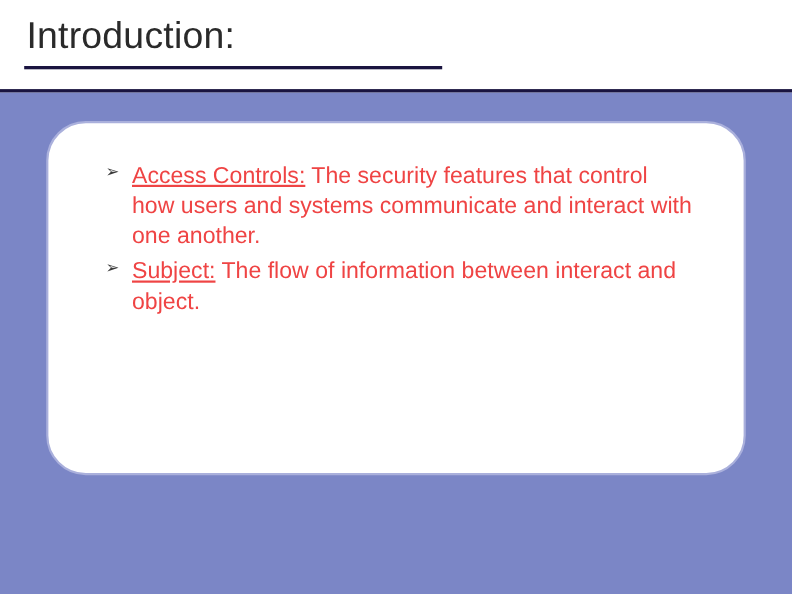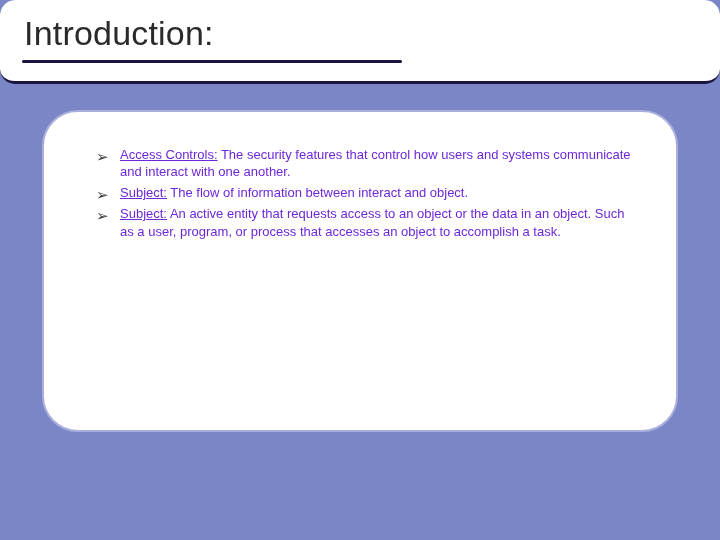--- a/index.html
+++ b/index.html
@@ -1,15 +1,15 @@
 <!DOCTYPE html>
 <html><head>
 <meta charset="utf-8">
 <style>
-  * { box-sizing: border-box; margin: 0; padding: 0; border-radius: 15px; }
+  * { box-sizing: border-box; margin: 0; padding: 0; }
   html, body { width: 720px; height: 540px; overflow: hidden; }
   body {
     background: #7b86c6;
     font-family: Arial, Helvetica, sans-serif;
     position: relative;
   }
   .header-cutout {
     position: absolute;
     left: 0; top: 0;
     width: 720px; height: 84px;
@@ -37,23 +37,23 @@
     background: #ffffff;
     border: 2px solid #aab0dc;
     border-radius: 36px;
     padding: 34px 44px 28px 52px;
   }
   .bullets {
     list-style: none;
   }
   .bullets li {
     position: relative;
-    font-size: 13px;
+    font-size: 21px;
     line-height: 1.32;
-    color: #6d28d9;
+    color: #ef4444;
     margin-bottom: 4px;
     padding-left: 24px;
   }
   .bullets li::before {
     content: "➢";
     position: absolute;
     left: 0; top: 1px;
     font-size: 15px;
     color: #3a3a3a;
   }
@@ -66,15 +66,14 @@
 
 <div class="header-cutout">
   <div class="title">Introduction:</div>
   <div class="title-underline"></div>
 </div>
 
 <div class="card">
   <ul class="bullets">
     <li><span class="term">Access Controls:</span><span>  The security features that control how users and systems communicate and interact with one another.</span></li>
     <li><span class="term">Subject:</span><span>  The flow of information between interact and object.</span></li>
-    <li><span class="term">Subject:</span><span>  An active entity that requests access to an object or the data in an object. Such as a user, program, or process that accesses an object to accomplish a task.</span></li>
   </ul>
 </div>
 
 </body></html>

